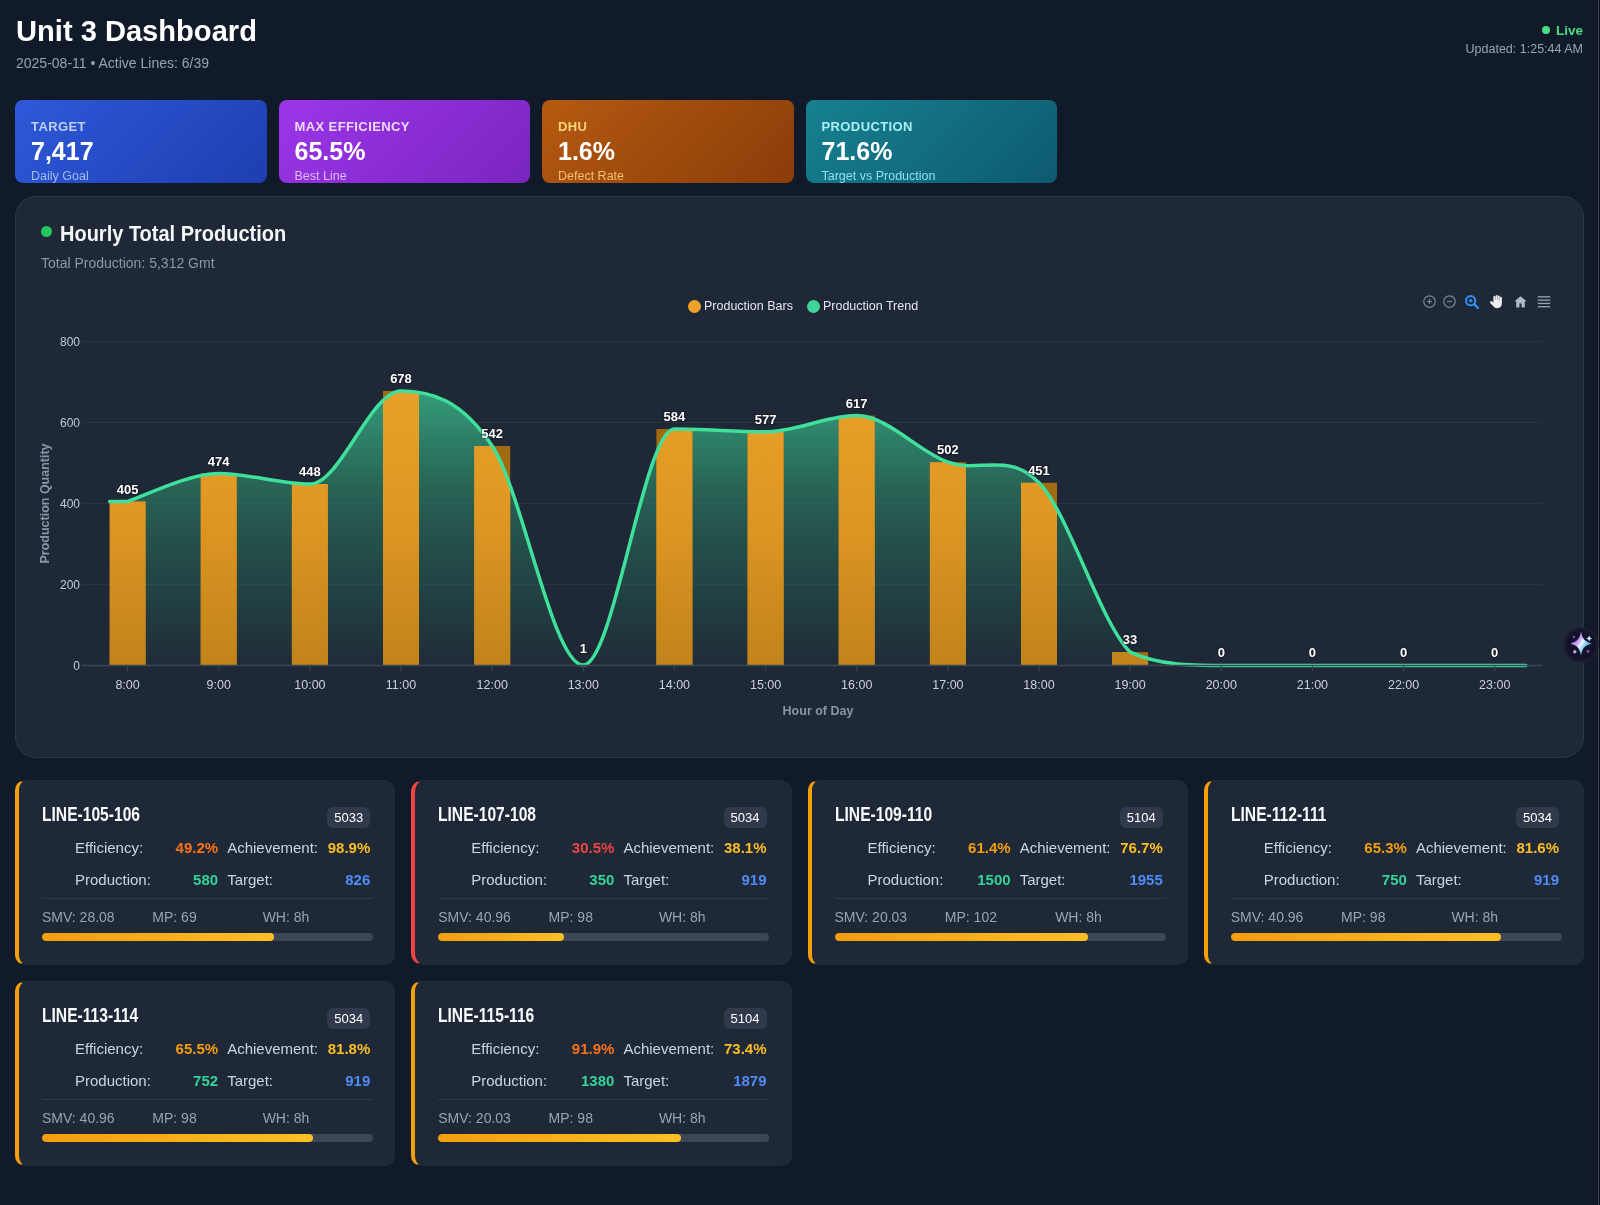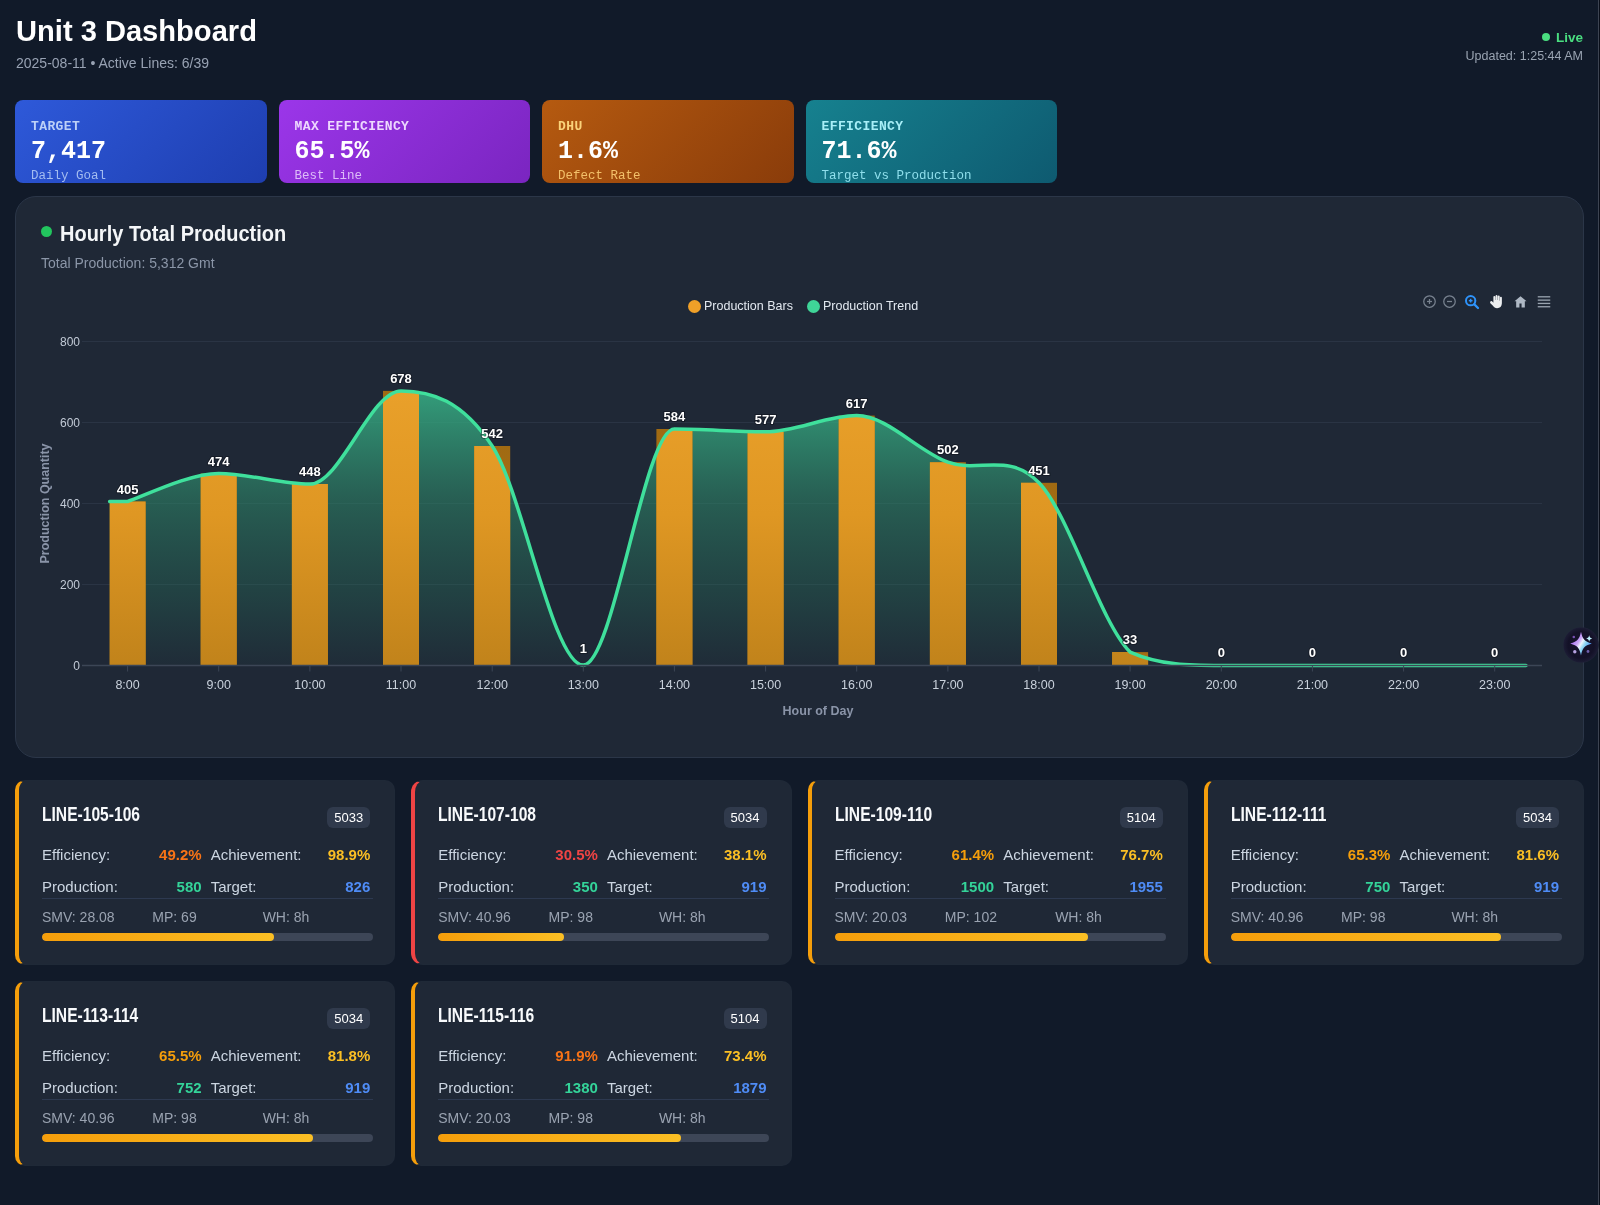--- a/index.html
+++ b/index.html
@@ -4,26 +4,26 @@
 <style>
 * { margin:0; padding:0; box-sizing:border-box; }
 html,body { width:1600px; height:1205px; overflow:hidden; }
 body { background:#111a29; font-family:"Liberation Sans", sans-serif; position:relative; }
 .edge { position:absolute; right:0; top:0; bottom:0; width:2.5px; background:#0a0f1a; border-left:1px solid #3d4452; z-index:50; }
 .wrap { width:1569px; margin-left:15px; }
 
 .header { position:relative; height:100px; }
 .header h1 { position:absolute; left:1px; top:14px; font-size:30px; font-weight:bold; color:#fff; transform:scaleX(0.97); transform-origin:left center; }
 .header .sub { position:absolute; left:1px; top:55px; font-size:14px; color:#98a2b3; }
-.hright { position:absolute; right:1px; top:30px; text-align:right; }
+.hright { position:absolute; right:1px; top:23px; text-align:right; }
 .live { color:#4ade80; font-size:13.5px; font-weight:bold; }
 .live .dot { display:inline-block; width:8px; height:8px; border-radius:50%; background:#4ade80; margin-right:6px; vertical-align:1px; }
 .updated { margin-top:4px; font-size:12.5px; color:#9aa4b2; }
 
-.kpis { display:grid; grid-template-columns:repeat(6,1fr); gap:12px; height:72px;font-family:Liberation Mono, monospace; }
+.kpis { display:grid; grid-template-columns:repeat(6,1fr); gap:12px; height:72px; }
 .kpi { border-radius:8px; padding:19px 16px 0 16px; }
 .kpi .lab { font-size:13px; font-weight:bold; letter-spacing:0.4px; }
 .kpi .val { font-size:25px; font-weight:bold; color:#fff; margin-top:3px; }
 .kpi .sub { font-size:12.5px; margin-top:3px; }
 .k1 { background:linear-gradient(135deg,#2e59d9,#1e3eb0); } .k1 .lab{color:#bdd0f7;} .k1 .sub{color:#a3bcf0;}
 .k2 { background:linear-gradient(135deg,#1d8a40,#155f2c); } .k2 .lab{color:#bbeec7;} .k2 .sub{color:#9bdfad;}
 .k3 { background:linear-gradient(135deg,#9b36e9,#7a25c0); } .k3 .lab{color:#eed9fe;} .k3 .sub{color:#ddbcf8;}
 .k4 { background:linear-gradient(135deg,#b55a10,#8a3c0a); } .k4 .lab{color:#fad27a;} .k4 .sub{color:#f3c06a;}
 .k5 { background:linear-gradient(135deg,#16818f,#0e5a70); } .k5 .lab{color:#a8eff8;} .k5 .sub{color:#8fdfec;}
 .k6 { background:linear-gradient(135deg,#4b41cc,#3a31a5); } .k6 .lab{color:#c9cffa;} .k6 .sub{color:#b3bbf5;}
@@ -37,21 +37,21 @@
 .legend .t2 { margin-left:14px; }
 .toolbar { position:absolute; top:96px; right:31px; display:flex; align-items:center; }
 .toolbar svg { display:block; }
 
 .cards { display:grid; grid-template-columns:repeat(4,minmax(0,1fr)); gap:16px; margin-top:22px; }
 .lcard { position:relative; height:185px; background:#1f2836; border:1px solid #27324226; border-left:4px solid #f59e0b; border-radius:10px; padding:22px 24px 0 23px; }
 .lcard.red { border-left-color:#ef4444;border-radius:12px; }
 .lcard h3 { font-size:20px; font-weight:bold; color:#f8fafc; transform:scaleX(0.78); transform-origin:left center; white-space:nowrap; }
 .badge { position:absolute; top:26px; right:24px; background:#303a4c; color:#fff; font-size:13px; font-weight:normal; padding:3px 7px; border-radius:6px; }
 .rows { margin-top:13px; }
-.lrow { display:flex; font-size:15px; color:#cbd5e1; height:31.5px; align-items:center; }
+.lrow { display:flex; font-size:15px; color:#cbd5e1; height:31.5px; align-items:flex-start;margin-left:33px; }
 .lrow .cell { width:161px; display:flex; justify-content:space-between; }
 .lrow .cell + .cell { margin-left:9px; }
 .v { font-weight:bold; }
 .v.amber{color:#f59e0b;} .v.orange{color:#f97316;} .v.red{color:#ef4444;}
 .v.yellow{color:#fbbf24;} .v.green{color:#34d399;} .v.blue{color:#4f8cf6;}
 .meta { display:grid; grid-template-columns:1fr 1fr 1fr; width:331px; border-top:1px solid #2d3950; margin-top:-4px; padding-top:10px; font-size:14px; color:#9aa3b1; }
 
 .pbar { margin-top:8px; height:8px; background:#3d4657; border-radius:4px; overflow:hidden; width:331px; }
 .pfill { height:100%; border-radius:4px; background:linear-gradient(90deg,#f59e0b,#fbbf24); }
 
@@ -83,21 +83,21 @@
         <div class="lab">MAX EFFICIENCY</div>
         <div class="val">65.5%</div>
         <div class="sub">Best Line</div>
       </div>
     <div class="kpi k4">
         <div class="lab">DHU</div>
         <div class="val">1.6%</div>
         <div class="sub">Defect Rate</div>
       </div>
     <div class="kpi k5">
-        <div class="lab">EFFICIENCY</div>
+        <div class="lab">PRODUCTION</div>
         <div class="val">71.6%</div>
         <div class="sub">Target vs Production</div>
       </div>
   </div>
   <div class="panel">
     <span class="pdot"></span>
     <div class="ptitle">Hourly Total Production</div>
     <div class="psub">Total Production: 5,312 Gmt</div>
     <div class="legend">
       <span class="m" style="background:#f0a028"></span>

